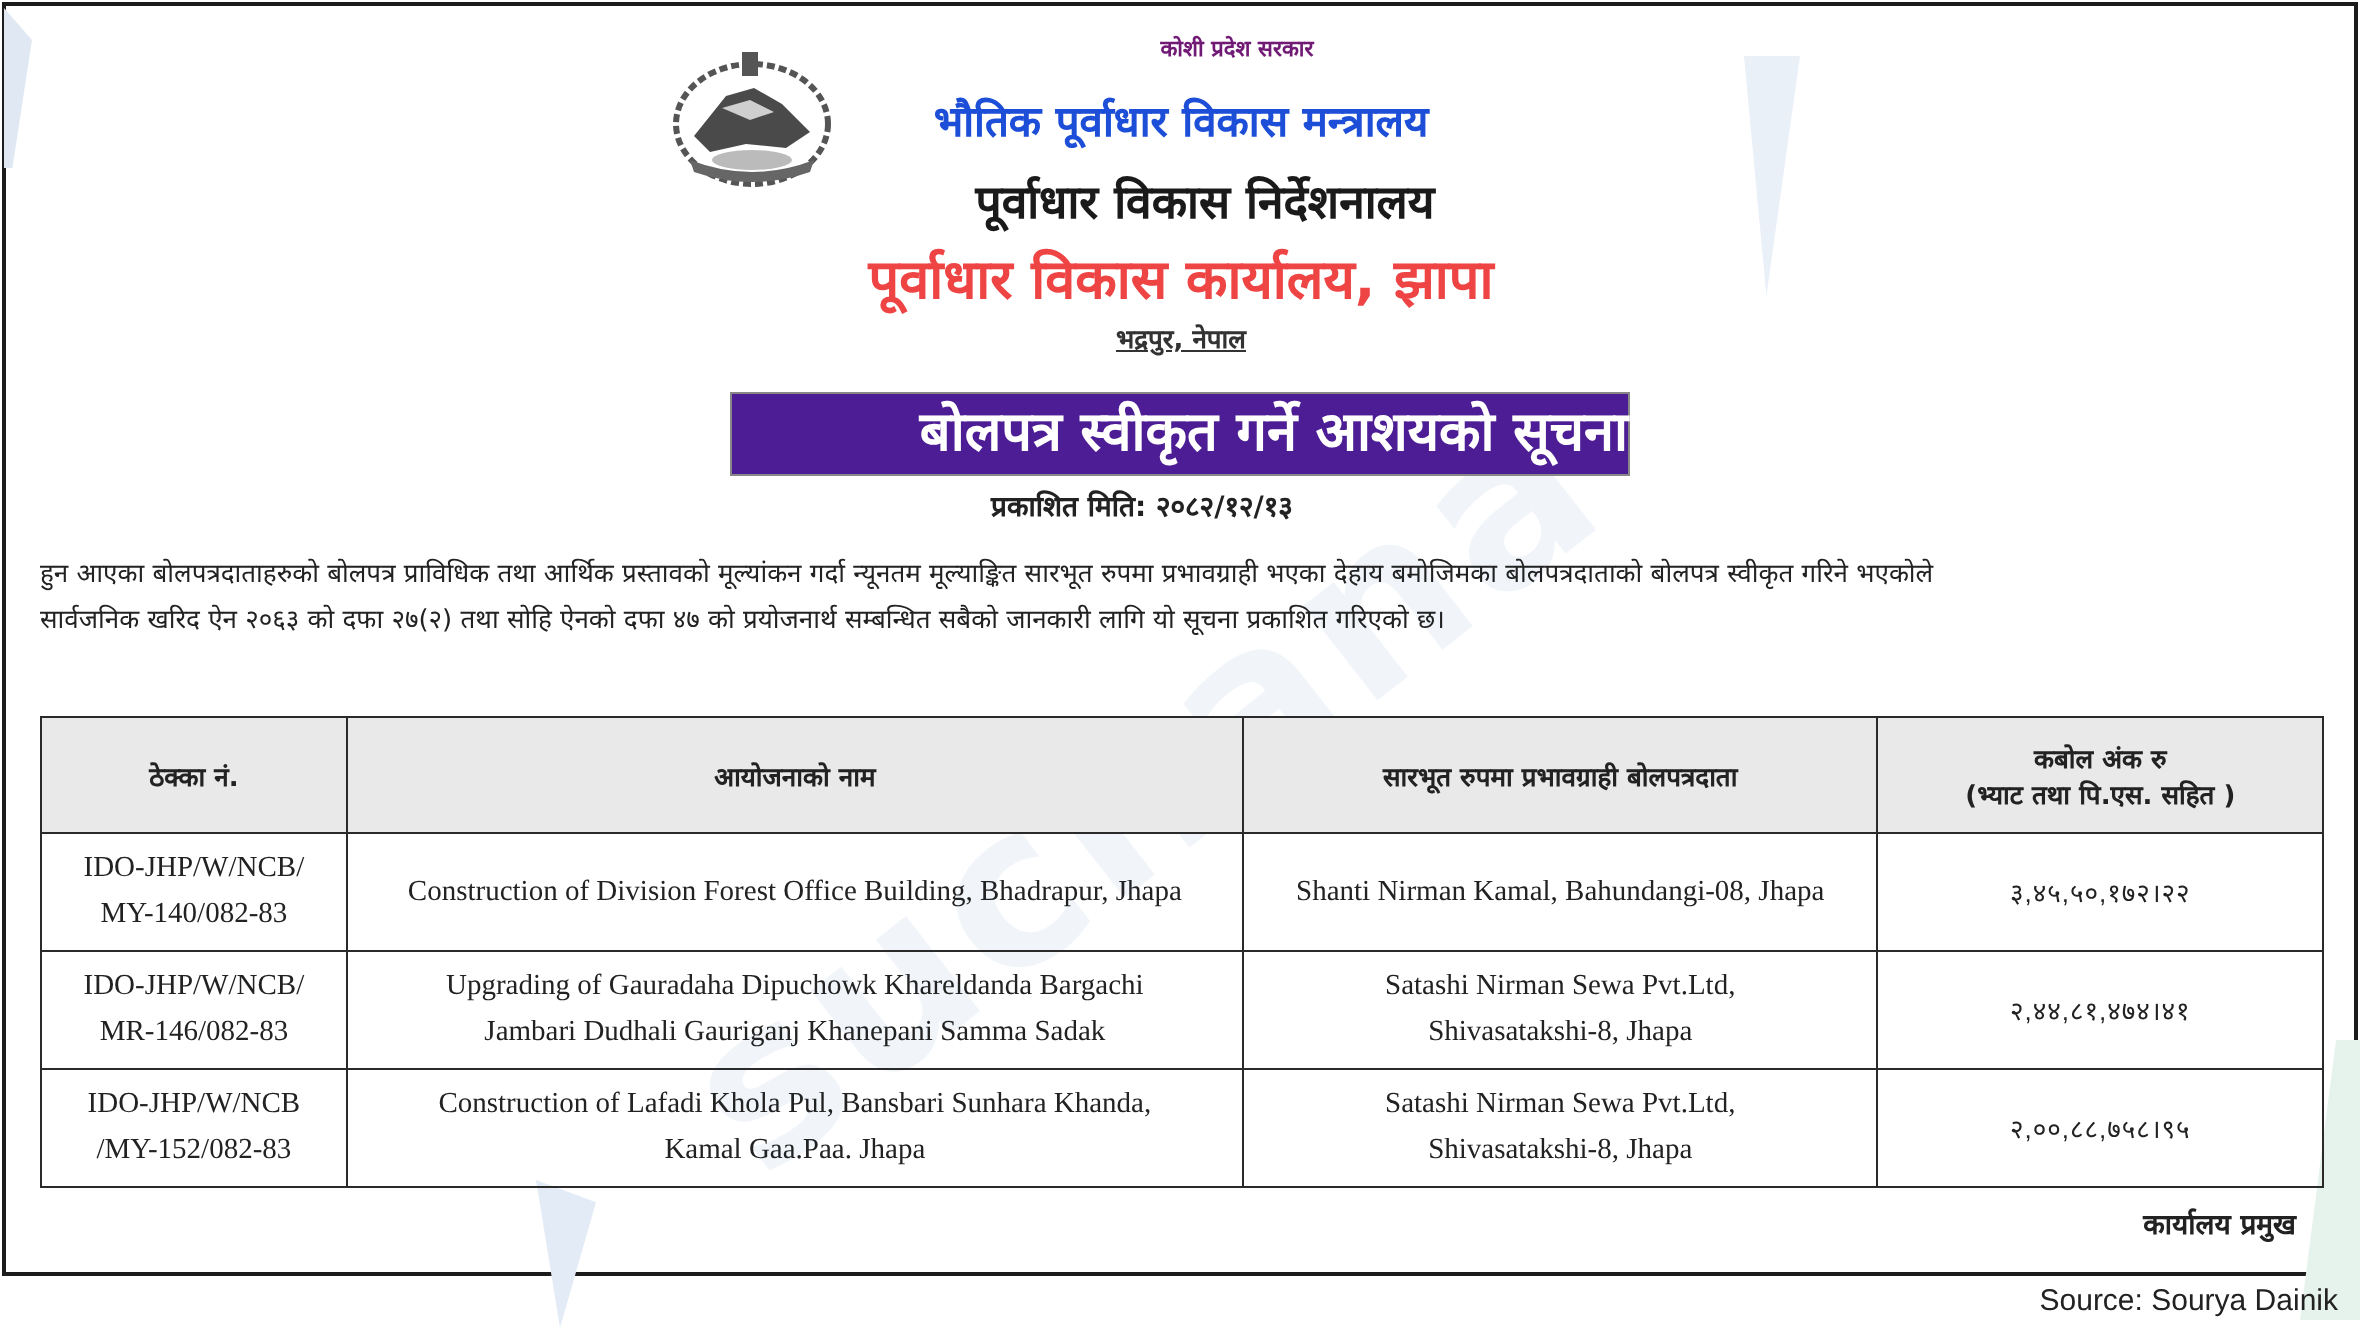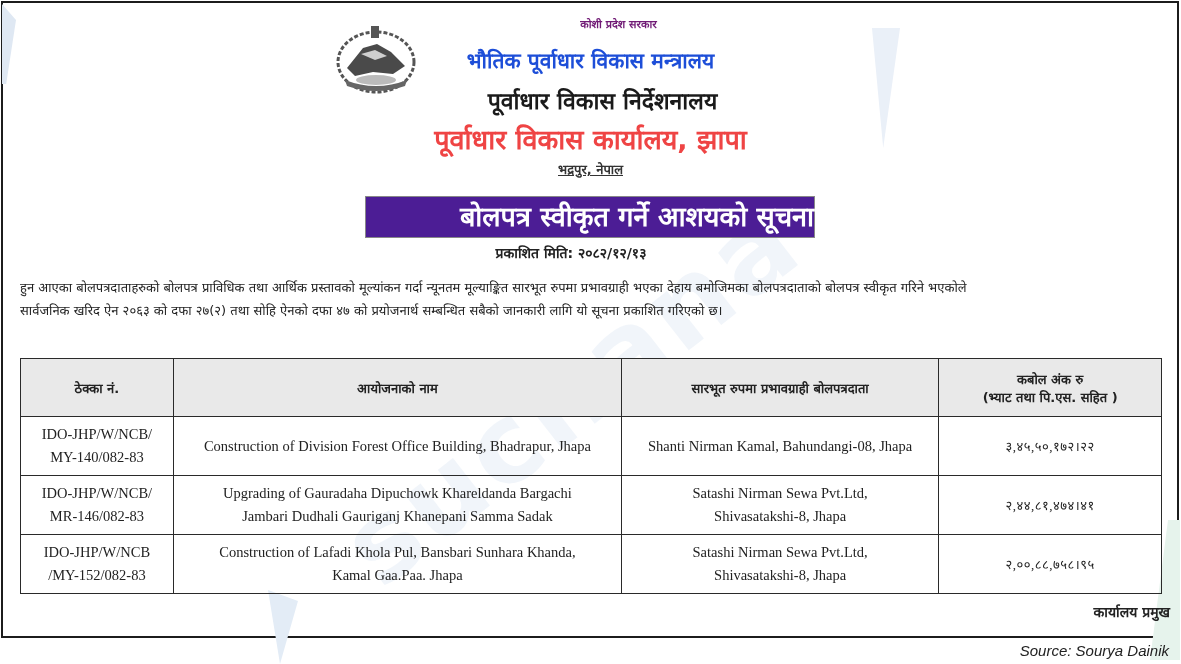--- a/index.html
+++ b/index.html
@@ -36,24 +36,24 @@
     }
     .pubdate { position: absolute; left: 0; width: 1142px; top: 243px; text-align: center; font-size: 14px; font-weight: bold; color: #222; }
     .para { position: absolute; left: 20px; top: 276px; width: 1145px; font-size: 13px; line-height: 23px; color: #222; }
     .para .line { white-space: nowrap; display: block; }
     table.bids {
       position: absolute; left: 20px; top: 358px; width: 1142px; border-collapse: collapse; font-size: 14px;
     }
     table.bids th, table.bids td { border: 1.5px solid #2a2a2a; text-align: center; vertical-align: middle; }
     table.bids th { background: #e9e9e9; font-weight: bold; font-size: 13px; height: 55px; color: #222; }
     table.bids td { font-family: "Liberation Serif", "DejaVu Serif", serif; font-size: 14.5px; line-height: 23px; color: #222; height: 56px; }
-    table.bids td.amount { font-family: Liberation Serif, serif; font-size: 13px; letter-spacing: 0.5px; }
+    table.bids td.amount { font-family: Liberation Sans, sans-serif; font-size: 13px; letter-spacing: 0.5px; }
     .c1 { width: 151px; } .c2 { width: 451px; } .c3 { width: 318px; } .c4 { width: 222px; }
-    .signature { position: absolute; right: 11px; top: 602px; font-size: 14px; font-weight: bold; color: #222; }
-    .source { position: absolute; right: 12px; top: 642px; font-size: 15px; font-style: italic; color: #222; font-family: "Liberation Sans", sans-serif; }
+    .signature { position: absolute; right: 33px; top: 602px; font-size: 14px; font-weight: bold; color: #222; }
+    .source { position: absolute; right: 12px; top: 642px; font-size: 15px; color: #222; font-family: "Liberation Sans", sans-serif; }
   </style>
 </head>
 <body>
 
 <div class="frame"></div>
 
 <div class="watermark wm-left"></div>
 <div class="watermark wm-mid"></div>
 <div class="watermark wm-right"></div>
 <div class="watermark wm-bottom"></div>

